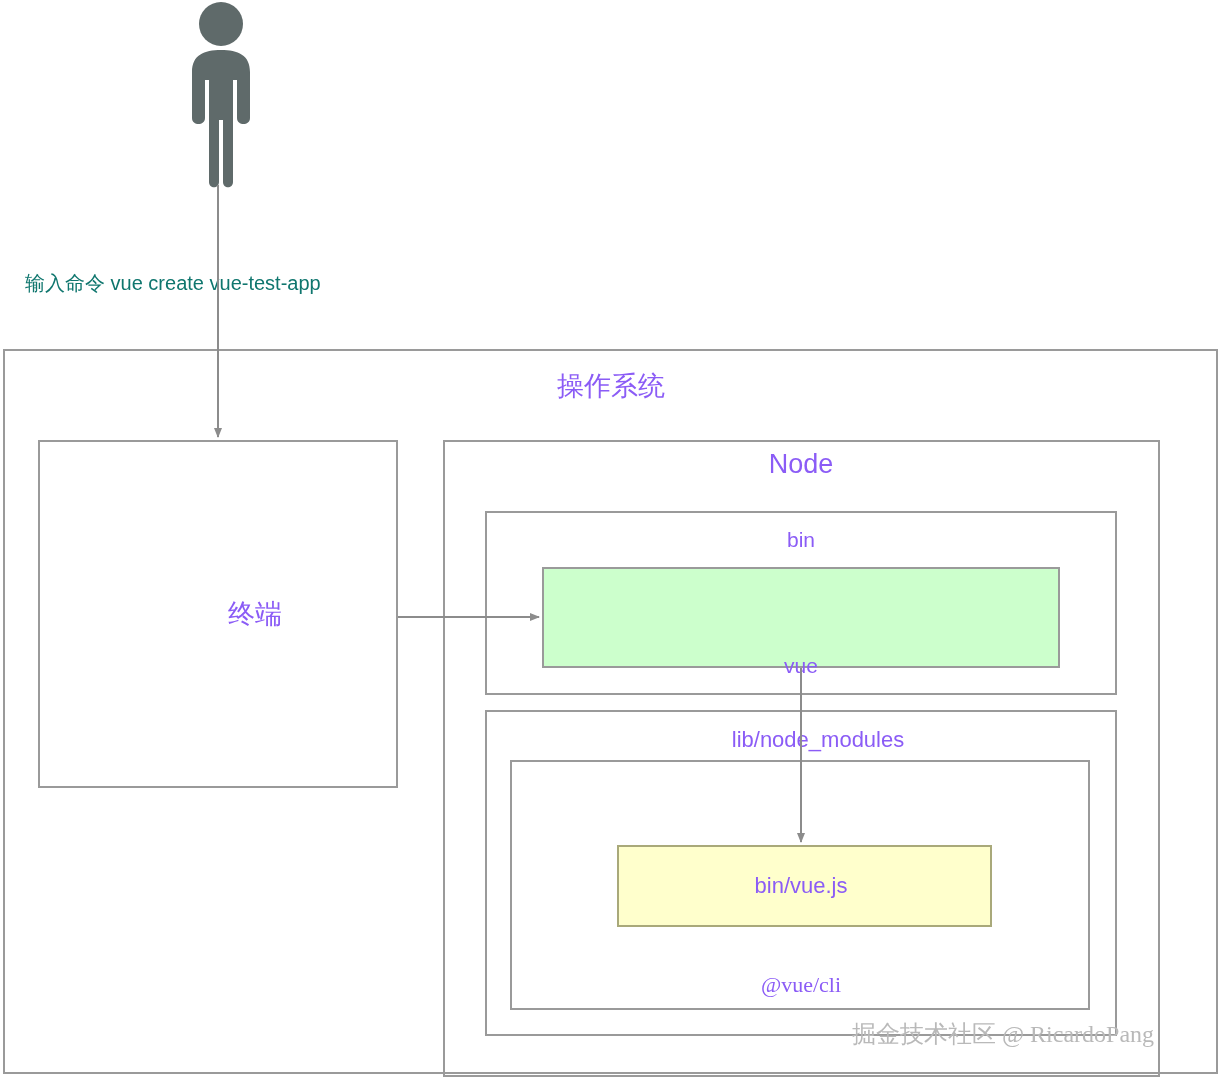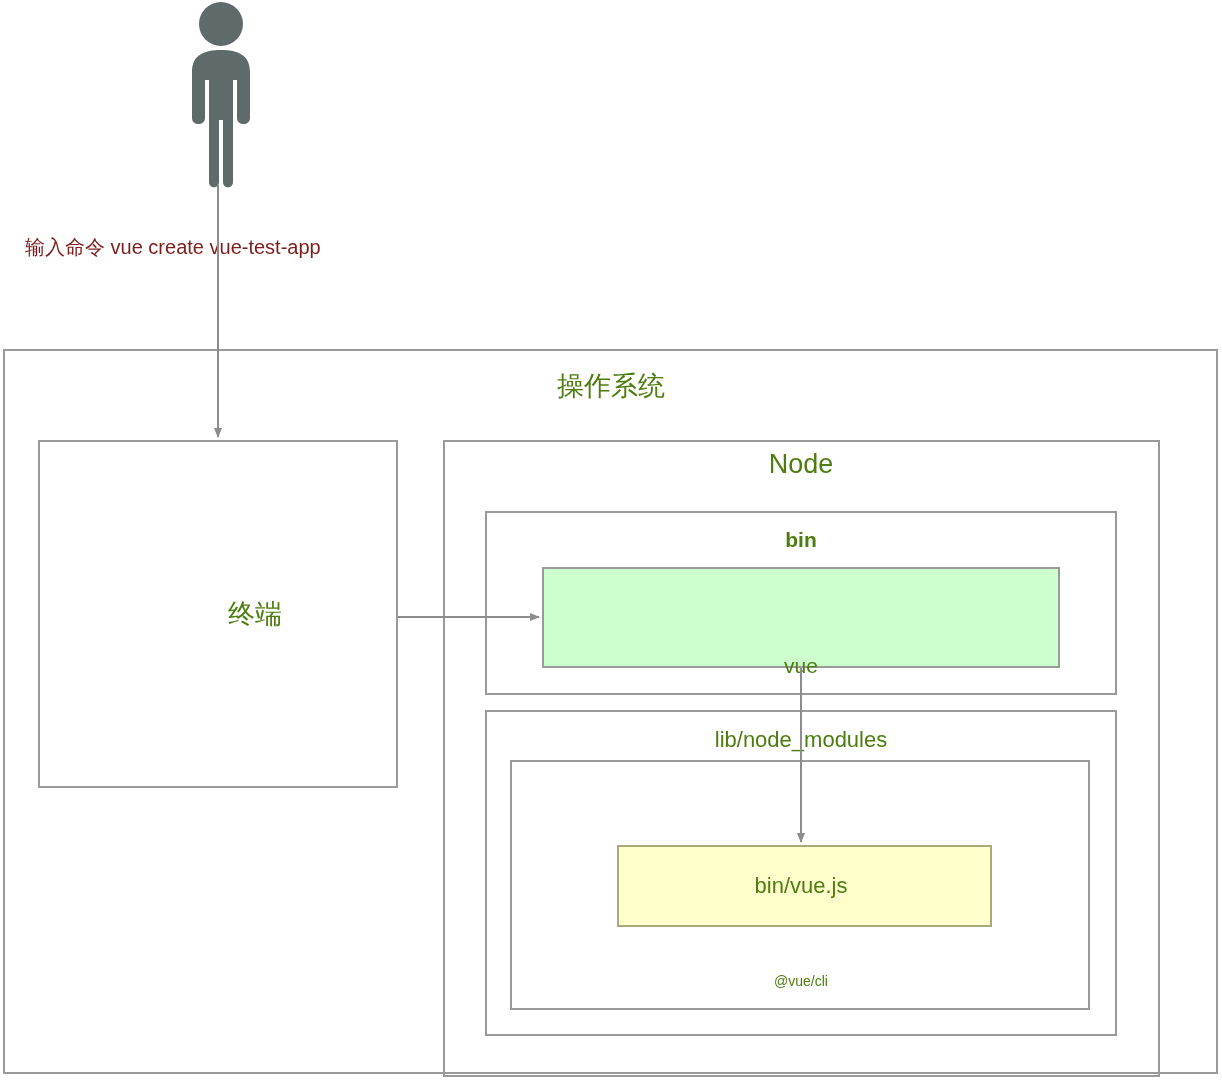--- a/index.html
+++ b/index.html
@@ -30,44 +30,45 @@
     border-color: #9a9a9a;
   }
   .box.filled-yellow {
     background: #ffffcc;
     border-color: #a9a97a;
   }
 
   
   .label {
     position: absolute;
-    color: #4d7c0f;
+    color: #8b5cf6;
     white-space: nowrap;
     line-height: 1;
   }
   .label.center {
     transform: translateX(-50%);
     text-align: center;
   }
 
   .lbl-os        { font-size: 27px; }
   .lbl-node      { font-size: 27px; }
   .lbl-bin       { font-size: 21px; }
   .lbl-vue       { font-size: 21px; margin-top: 45px; }
   .lbl-libnm     { font-size: 22px; }
   .lbl-vuejs     { font-size: 22px; }
-  .lbl-vuecli    { font-size: 14px; }
+  .lbl-vuecli    { font-size: 22px; font-family: Liberation Serif, serif; }
   .lbl-terminal  { font-size: 27px; }
 
   .cmd-text {
     position: absolute;
     font-size: 20px;
-    color: #7f1d1d;
+    color: #0f766e;
     white-space: nowrap;
     line-height: 1;
+    margin-top: 36px;
   }
 
   .watermark {
     position: absolute;
     font-family: "Liberation Serif", "DejaVu Serif", serif;
     font-size: 24px;
     color: #b9b9b9;
     white-space: nowrap;
     line-height: 1;
   }
@@ -119,27 +120,27 @@
   <div class="box" style="left:3px; top:349px; width:1215px; height:725px;"></div>
   <div class="label center lbl-os" style="left:611px; top:373px;">操作系统</div>
 
   <div class="box" style="left:38px; top:440px; width:360px; height:348px;"></div>
   <div class="label center lbl-terminal" style="left:218px; top:601px;margin-left:37px;">终端</div>
 
   <div class="box" style="left:443px; top:440px; width:717px; height:637px;"></div>
   <div class="label center lbl-node" style="left:801px; top:451px;">Node</div>
 
   <div class="box" style="left:485px; top:511px; width:632px; height:184px;"></div>
-  <div class="label center lbl-bin" style="left:801px; top:529px;font-weight:bold;">bin</div>
+  <div class="label center lbl-bin" style="left:801px; top:529px;">bin</div>
 
   <div class="box filled-green" style="left:542px; top:567px; width:518px; height:101px;"></div>
   <div class="label center lbl-vue" style="left:801px; top:610px;">vue</div>
 
   <div class="box" style="left:485px; top:710px; width:632px; height:326px;"></div>
-  <div class="label center lbl-libnm" style="left:801px; top:729px;">lib/node_modules</div>
+  <div class="label center lbl-libnm" style="left:818px; top:729px;">lib/node_modules</div>
 
   <div class="box" style="left:510px; top:760px; width:580px; height:250px;"></div>
   <div class="label center lbl-vuecli" style="left:801px; top:974px;">@vue/cli</div>
 
   <div class="box filled-yellow" style="left:617px; top:845px; width:375px; height:82px;"></div>
   <div class="label center lbl-vuejs" style="left:801px; top:875px;">bin/vue.js</div>
 
   <svg class="connectors" viewBox="0 0 1222 1080" xmlns="http://www.w3.org/2000/svg">
     <defs>
       <marker id="arrowhead" markerWidth="10" markerHeight="8" refX="9" refY="4" orient="auto" markerUnits="userSpaceOnUse">
@@ -147,14 +148,15 @@
       </marker>
     </defs>
 
     <line x1="218" y1="185" x2="218" y2="437" stroke="#8c8c8c" stroke-width="2" marker-end="url(#arrowhead)"></line>
 
     <line x1="398" y1="617" x2="539" y2="617" stroke="#8c8c8c" stroke-width="2" marker-end="url(#arrowhead)"></line>
 
     <line x1="801" y1="668" x2="801" y2="842" stroke="#8c8c8c" stroke-width="2" marker-end="url(#arrowhead)"></line>
   </svg>
 
+  <div class="watermark" style="left:852px; top:1022px;">掘金技术社区 @ RicardoPang</div>
 
 </div>
 
 </body></html>

